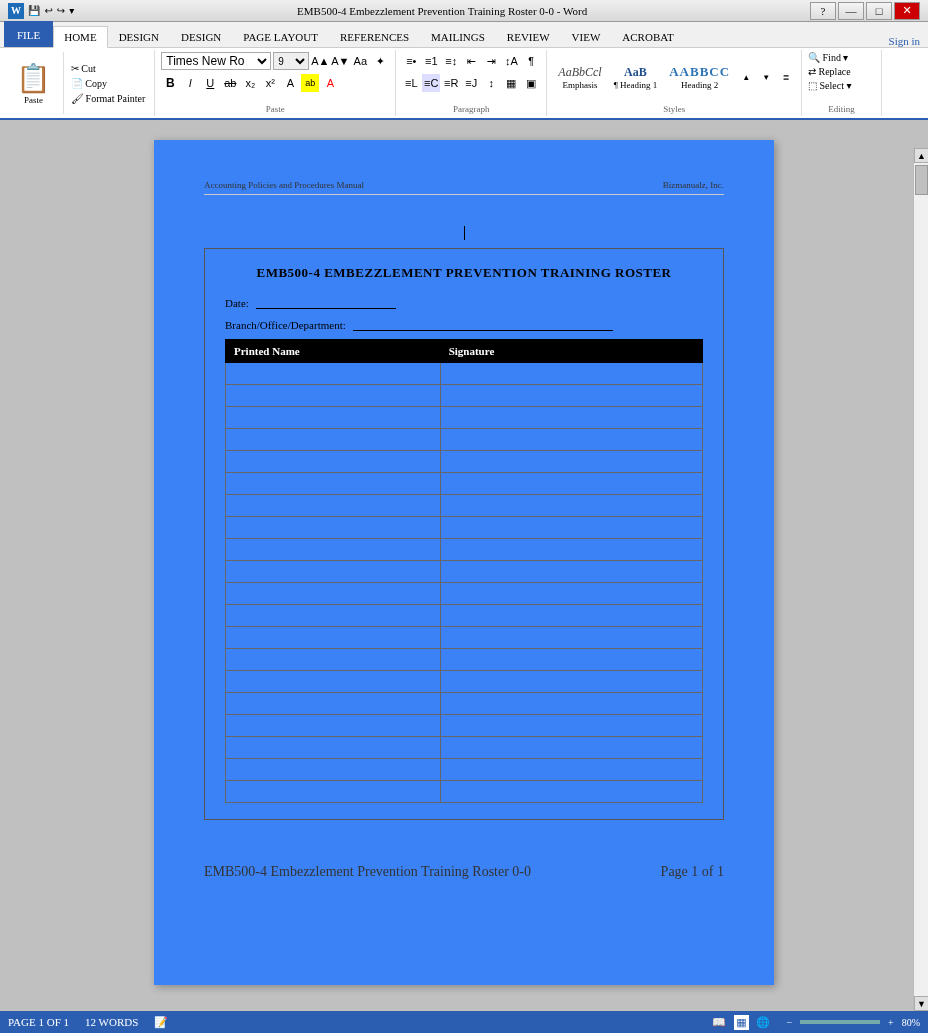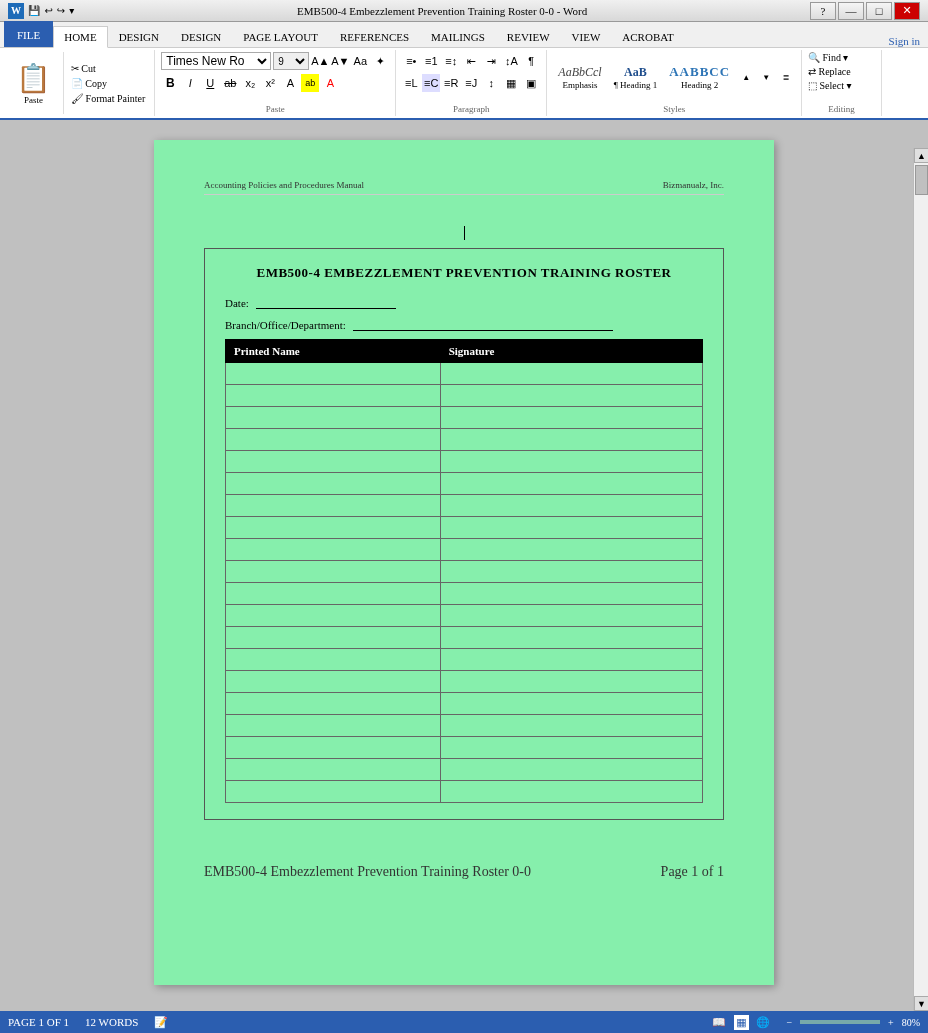--- a/index.html
+++ b/index.html
@@ -123,21 +123,21 @@
       background: #c0c0c0;
       overflow-y: auto;
       height: calc(1033px - 22px - 26px - 78px - 22px);
       padding: 16px 0;
       display: flex;
       justify-content: center;
     }
 
     
     #page {
-      background: #86efac;
+      background: #3b82f6;
       width: 620px;
       min-height: 800px;
       box-shadow: 2px 2px 8px rgba(0,0,0,0.3);
       padding: 40px 50px 60px 50px;
       position: relative;
     }
 
     
     .page-header {
       display: flex;

